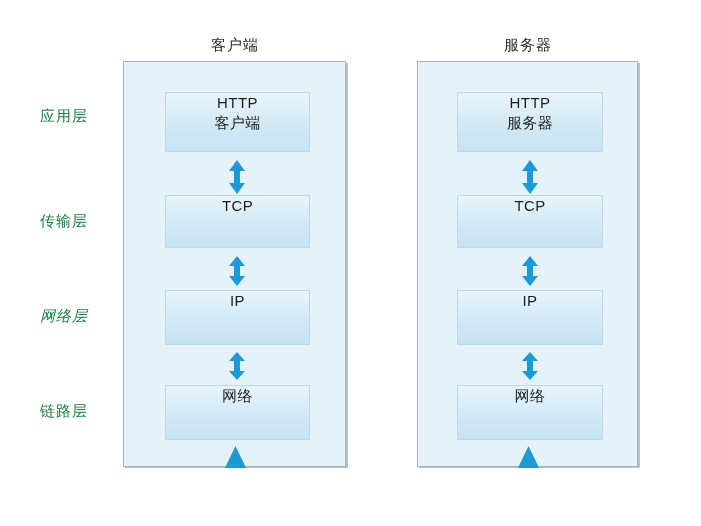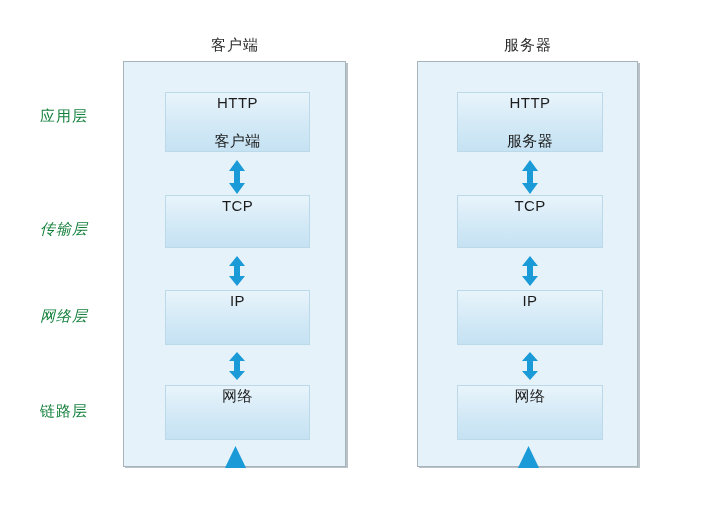--- a/index.html
+++ b/index.html
@@ -50,21 +50,21 @@
 
   
   .proto-box {
     position: absolute;
     box-sizing: border-box;
     background: linear-gradient(to bottom, #e8f4fb 0%, #d3e9f6 55%, #c5e2f3 100%);
     border: 1px solid #bcd9ea;
     display: flex;
     flex-direction: column;
     align-items: center;
-    justify-content: space-between;
+    justify-content: flex-start;
     line-height: 1.32;
     color: #1d1d1d;
     font-size: 15px;
     letter-spacing: 0.4px;
   }
   .proto-box::after {
     
     content: "";
     position: absolute;
     left: 4px;
@@ -92,21 +92,21 @@
 </style>
 </head>
 <body>
 
 <div id="canvas">
 
   <div class="col-title" style="left:235px; top:36px;">客户端</div>
   <div class="col-title" style="left:528px; top:36px;">服务器</div>
 
   <div class="layer-label" style="top:107px;">应用层</div>
-  <div class="layer-label" style="top:220px;font-style:italic;">传输层</div>
+  <div class="layer-label" style="top:212px;">传输层</div>
   <div class="layer-label" style="top:307px;font-style:italic;">网络层</div>
   <div class="layer-label" style="top:402px;font-family:Liberation Mono, monospace;">链路层</div>
 
   <div class="host-box" style="left:123px; top:61px; width:223px; height:406px;"></div>
 
   <div class="host-box" style="left:417px; top:61px; width:221px; height:406px;"></div>
 
   <div class="proto-box" style="left:165px; top:92px; width:145px; height:60px;">
     <span>HTTP</span>
     <span class="line2">客户端</span>

